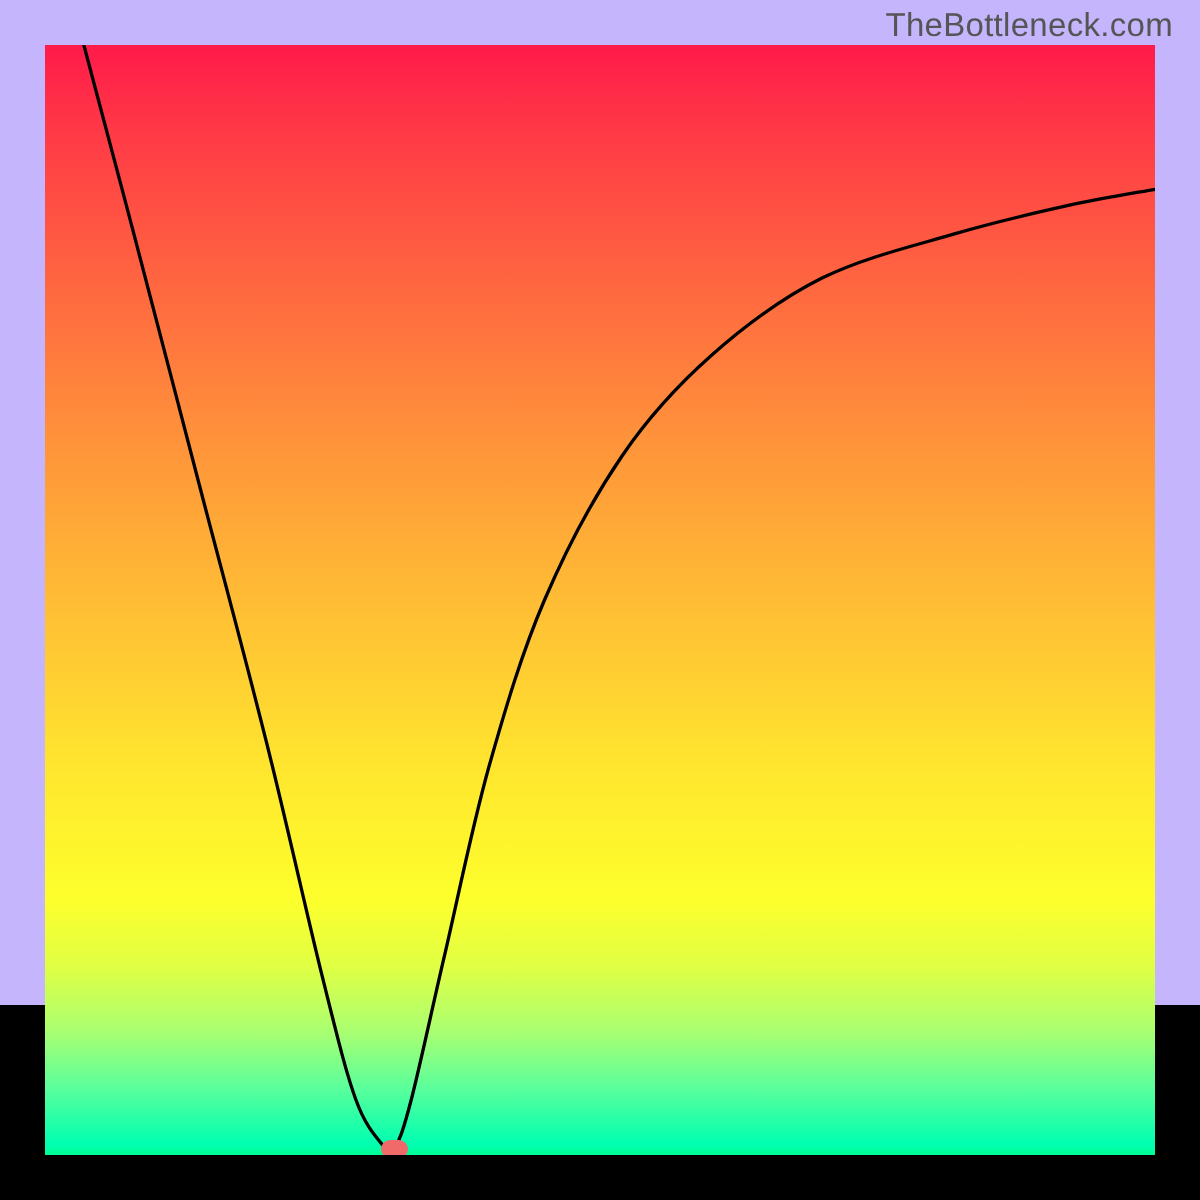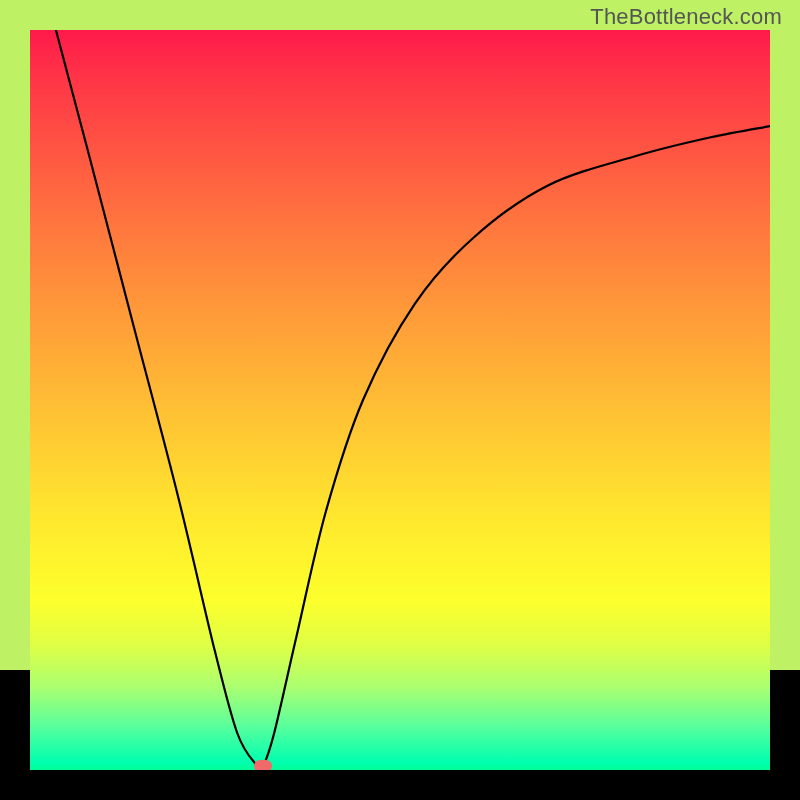--- a/index.html
+++ b/index.html
@@ -10,21 +10,21 @@
     overflow: hidden;
     background: #000;
     font-family: Arial, Helvetica, sans-serif;
   }
   .frame {
     position: absolute;
     top: 0;
     left: 0;
     width: 800px;
     height: 670px;
-    background: #bef264;
+    background: #c4b5fd;
   }
   .plot-area {
     position: absolute;
     top: 30px;
     left: 30px;
     width: 740px;
     height: 740px;
     overflow: hidden;
   }
   .gradient-bg {

